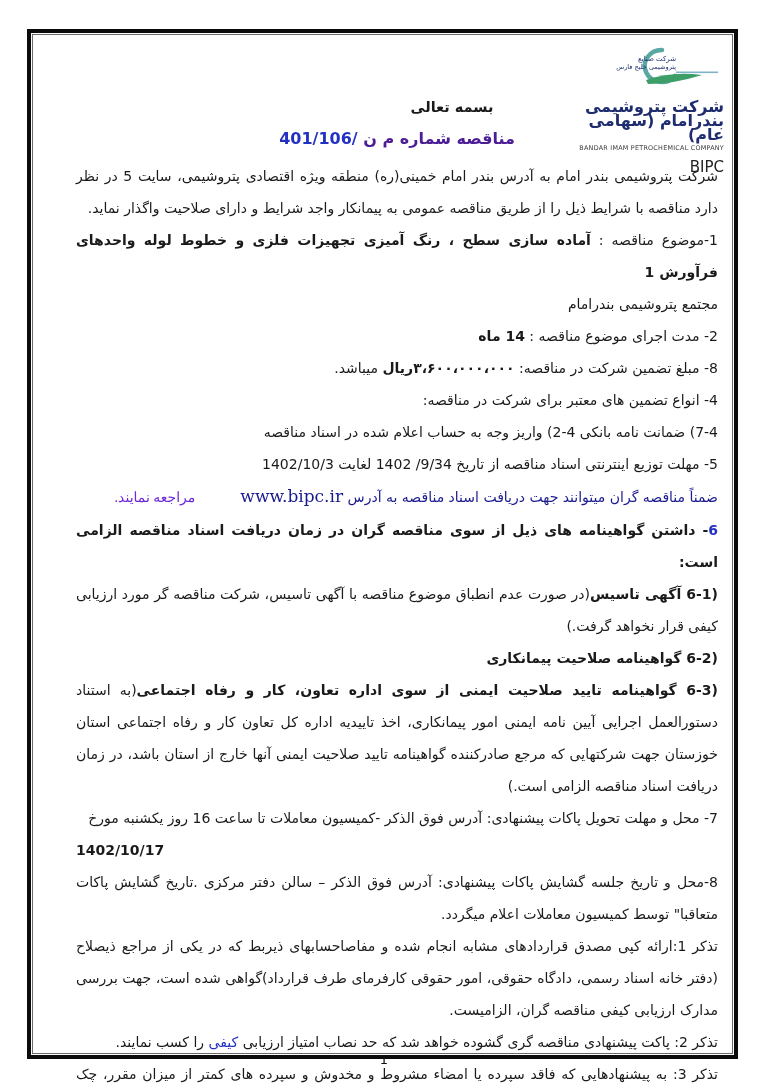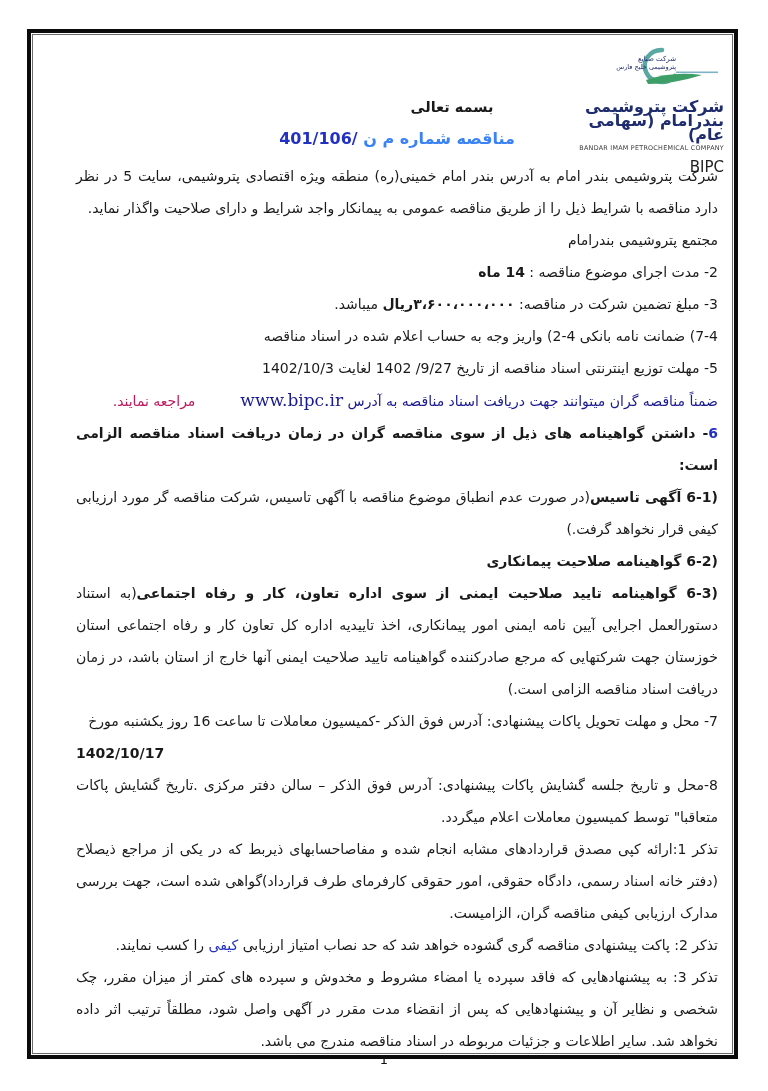--- a/index.html
+++ b/index.html
@@ -73,31 +73,33 @@
       </svg>
       <div class="fa-name">شرکت پتروشیمی بندرامام (سهامی عام)</div>
       <div class="en-name">BANDAR IMAM PETROCHEMICAL COMPANY</div>
       <div class="abbr">BIPC</div>
     </div>
 
     <div class="hdr-block">
       <div class="bism">بسمه تعالی</div>
     </div>
     <div class="tender-no">
-      <span style="color:#3b82f6;">مناقصه شماره م ن </span><span style="color:#2330c4;">/401/106</span>
+      <span style="color:#4c1d95;">مناقصه شماره م ن </span><span style="color:#2330c4;">/401/106</span>
     </div>
 
     <div class="docbody">
         <div class="par"><span>شرکت پتروشیمی بندر امام به آدرس بندر امام خمینی(ره) منطقه ویژه اقتصادی پتروشیمی، سایت 5 در نظر دارد مناقصه با شرایط ذیل را از طریق مناقصه عمومی به پیمانکار واجد شرایط و دارای صلاحیت واگذار نماید.</span></div>
+        <div class="par"><span>1-موضوع مناقصه : </span><span class="b">آماده سازی سطح ، رنگ آمیزی تجهیزات فلزی و خطوط لوله  واحدهای فرآورش 1</span></div>
         <div class="par"><span>مجتمع پتروشیمی بندرامام</span></div>
         <div class="par"><span>2- مدت اجرای موضوع مناقصه : </span><span class="b">14 ماه</span></div>
-        <div class="par"><span>3- مبلغ تضمین شرکت در مناقصه: </span><span class="b">۳،۶۰۰،۰۰۰،۰۰۰ریال</span><span> میباشد.</span></div>
+        <div class="par"><span>8- مبلغ تضمین شرکت در مناقصه: </span><span class="b">۳،۶۰۰،۰۰۰،۰۰۰ریال</span><span> میباشد.</span></div>
+        <div class="par"><span>4- انواع تضمین های معتبر برای شرکت در مناقصه:</span></div>
         <div class="par"><span dir="ltr">7-4</span><span>) ضمانت نامه بانکی </span><span dir="ltr">2-4</span><span>) واریز وجه به حساب اعلام شده در اسناد مناقصه</span></div>
-        <div class="par"><span>5- مهلت توزیع اینترنتی اسناد مناقصه  از تاریخ </span><span dir="ltr">/9/27</span><span> </span><span dir="ltr">1402</span><span> لغایت </span><span dir="ltr">1402/10/3</span></div>
-        <div class="par"><span style="color: rgb(26, 26, 143);">ضمناً مناقصه گران میتوانند جهت دریافت اسناد مناقصه به آدرس </span><span class="latin" style="color: rgb(26, 26, 143);">www.bipc.ir</span><span style="color: #be185d;">مراجعه نمایند.</span></div>
+        <div class="par"><span>5- مهلت توزیع اینترنتی اسناد مناقصه  از تاریخ </span><span dir="ltr">/9/34</span><span> </span><span dir="ltr">1402</span><span> لغایت </span><span dir="ltr">1402/10/3</span></div>
+        <div class="par"><span style="color: rgb(26, 26, 143);">ضمناً مناقصه گران میتوانند جهت دریافت اسناد مناقصه به آدرس </span><span class="latin" style="color: rgb(26, 26, 143);">www.bipc.ir</span><span style="color: #6d28d9; font-family: Liberation Serif, serif;">مراجعه نمایند.</span></div>
         <div class="par"><span class="b" style="color: rgb(35, 48, 196);">6</span><span class="b">- داشتن گواهینامه های ذیل از سوی مناقصه گران در زمان دریافت اسناد مناقصه الزامی است:</span></div>
         <div class="par"><span class="b" dir="ltr">6-1)</span><span class="b"> </span><span class="b">آگهی تاسیس</span><span>(در صورت عدم انطباق موضوع مناقصه با آگهی تاسیس، شرکت مناقصه گر مورد ارزیابی کیفی قرار نخواهد گرفت.)</span></div>
         <div class="par"><span class="b" dir="ltr">6-2)</span><span class="b"> گواهینامه صلاحیت پیمانکاری</span></div>
         <div class="par"><span class="b" dir="ltr">6-3)</span><span class="b"> گواهینامه تایید صلاحیت ایمنی از سوی اداره تعاون، کار و رفاه اجتماعی</span><span>(به استناد دستورالعمل اجرایی آیین نامه ایمنی امور پیمانکاری، اخذ تاییدیه اداره کل تعاون کار و رفاه اجتماعی استان خوزستان جهت شرکتهایی که مرجع صادرکننده گواهینامه تایید صلاحیت ایمنی آنها خارج از استان باشد، در زمان دریافت اسناد مناقصه الزامی است.)</span></div>
         <div class="par"><span>7- محل و مهلت تحویل پاکات پیشنهادی: آدرس فوق الذکر -کمیسیون معاملات تا ساعت 16 روز یکشنبه مورخ</span></div>
         <div class="par center"><span class="b" dir="ltr">1402/10/17</span></div>
         <div class="par"><span>8-محل و تاریخ جلسه گشایش پاکات پیشنهادی: آدرس فوق الذکر – سالن دفتر مرکزی .تاریخ گشایش پاکات متعاقبا" توسط کمیسیون معاملات اعلام میگردد.</span></div>
         <div class="par"><span>تذکر 1:ارائه کپی مصدق قراردادهای مشابه انجام شده و مفاصاحسابهای ذیربط که در یکی از مراجع ذیصلاح (دفتر خانه اسناد رسمی، دادگاه حقوقی، امور حقوقی کارفرمای طرف قرارداد)گواهی شده است، جهت بررسی مدارک ارزیابی کیفی مناقصه گران، الزامیست.</span></div>
         <div class="par"><span>تذکر 2: پاکت پیشنهادی مناقصه گری گشوده خواهد شد که حد نصاب امتیاز ارزیابی </span><span style="color: rgb(35, 48, 196);">کیفی</span><span>  را کسب نمایند.</span></div>
         <div class="par"><span>تذکر 3: به پیشنهادهایی که فاقد سپرده یا امضاء مشروط و مخدوش و سپرده های کمتر از میزان مقرر، چک شخصی و نظایر آن و پیشنهادهایی که پس از انقضاء مدت مقرر در آگهی واصل شود، مطلقاً ترتیب اثر داده نخواهد شد. سایر اطلاعات و جزئیات مربوطه در اسناد مناقصه مندرج می باشد.</span></div>

